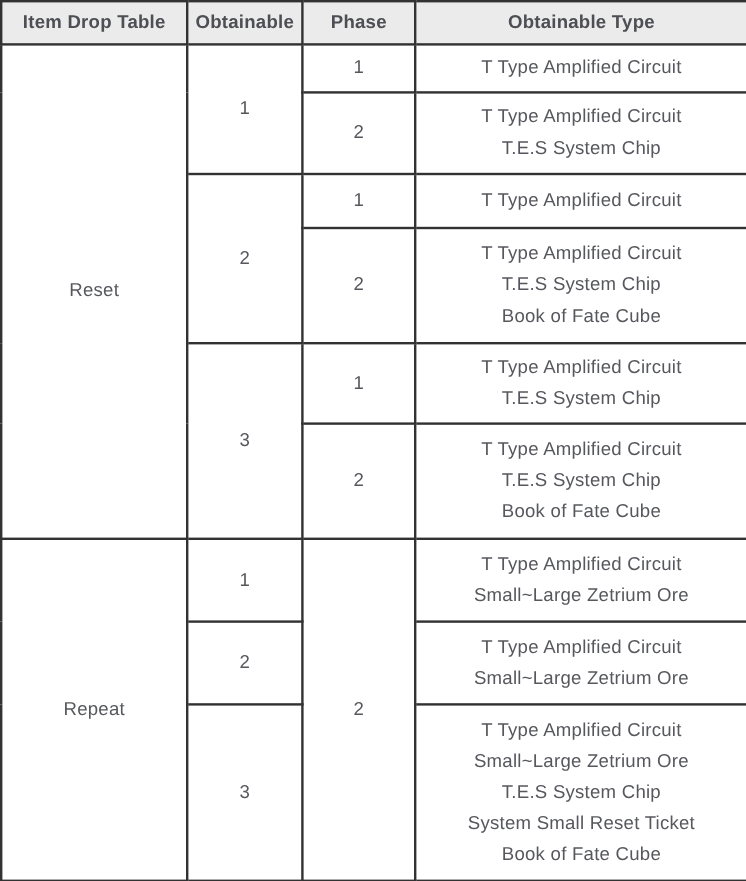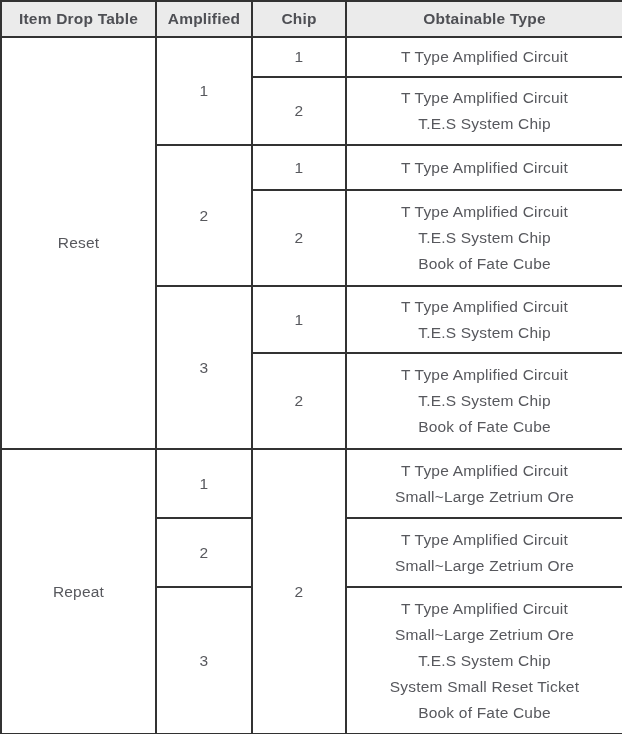--- a/index.html
+++ b/index.html
@@ -68,22 +68,22 @@
 <table class="drop-table">
   <colgroup>
     <col class="c1">
       <col class="c2">
       <col class="c3">
       <col class="c4">
   </colgroup>
   <thead>
     <tr class="h36">
       <th>Item Drop Table</th>
-      <th>Amplified</th>
-      <th>Chip</th>
+      <th>Obtainable</th>
+      <th>Phase</th>
       <th>Obtainable Type</th>
     </tr>
   </thead>
   <tbody>
 
     <tr class="h40">
       <td rowspan="6" class="label-cell">Reset</td>
       <td rowspan="2" class="num-cell">1</td>
       <td class="num-cell">1</td>
       <td>

